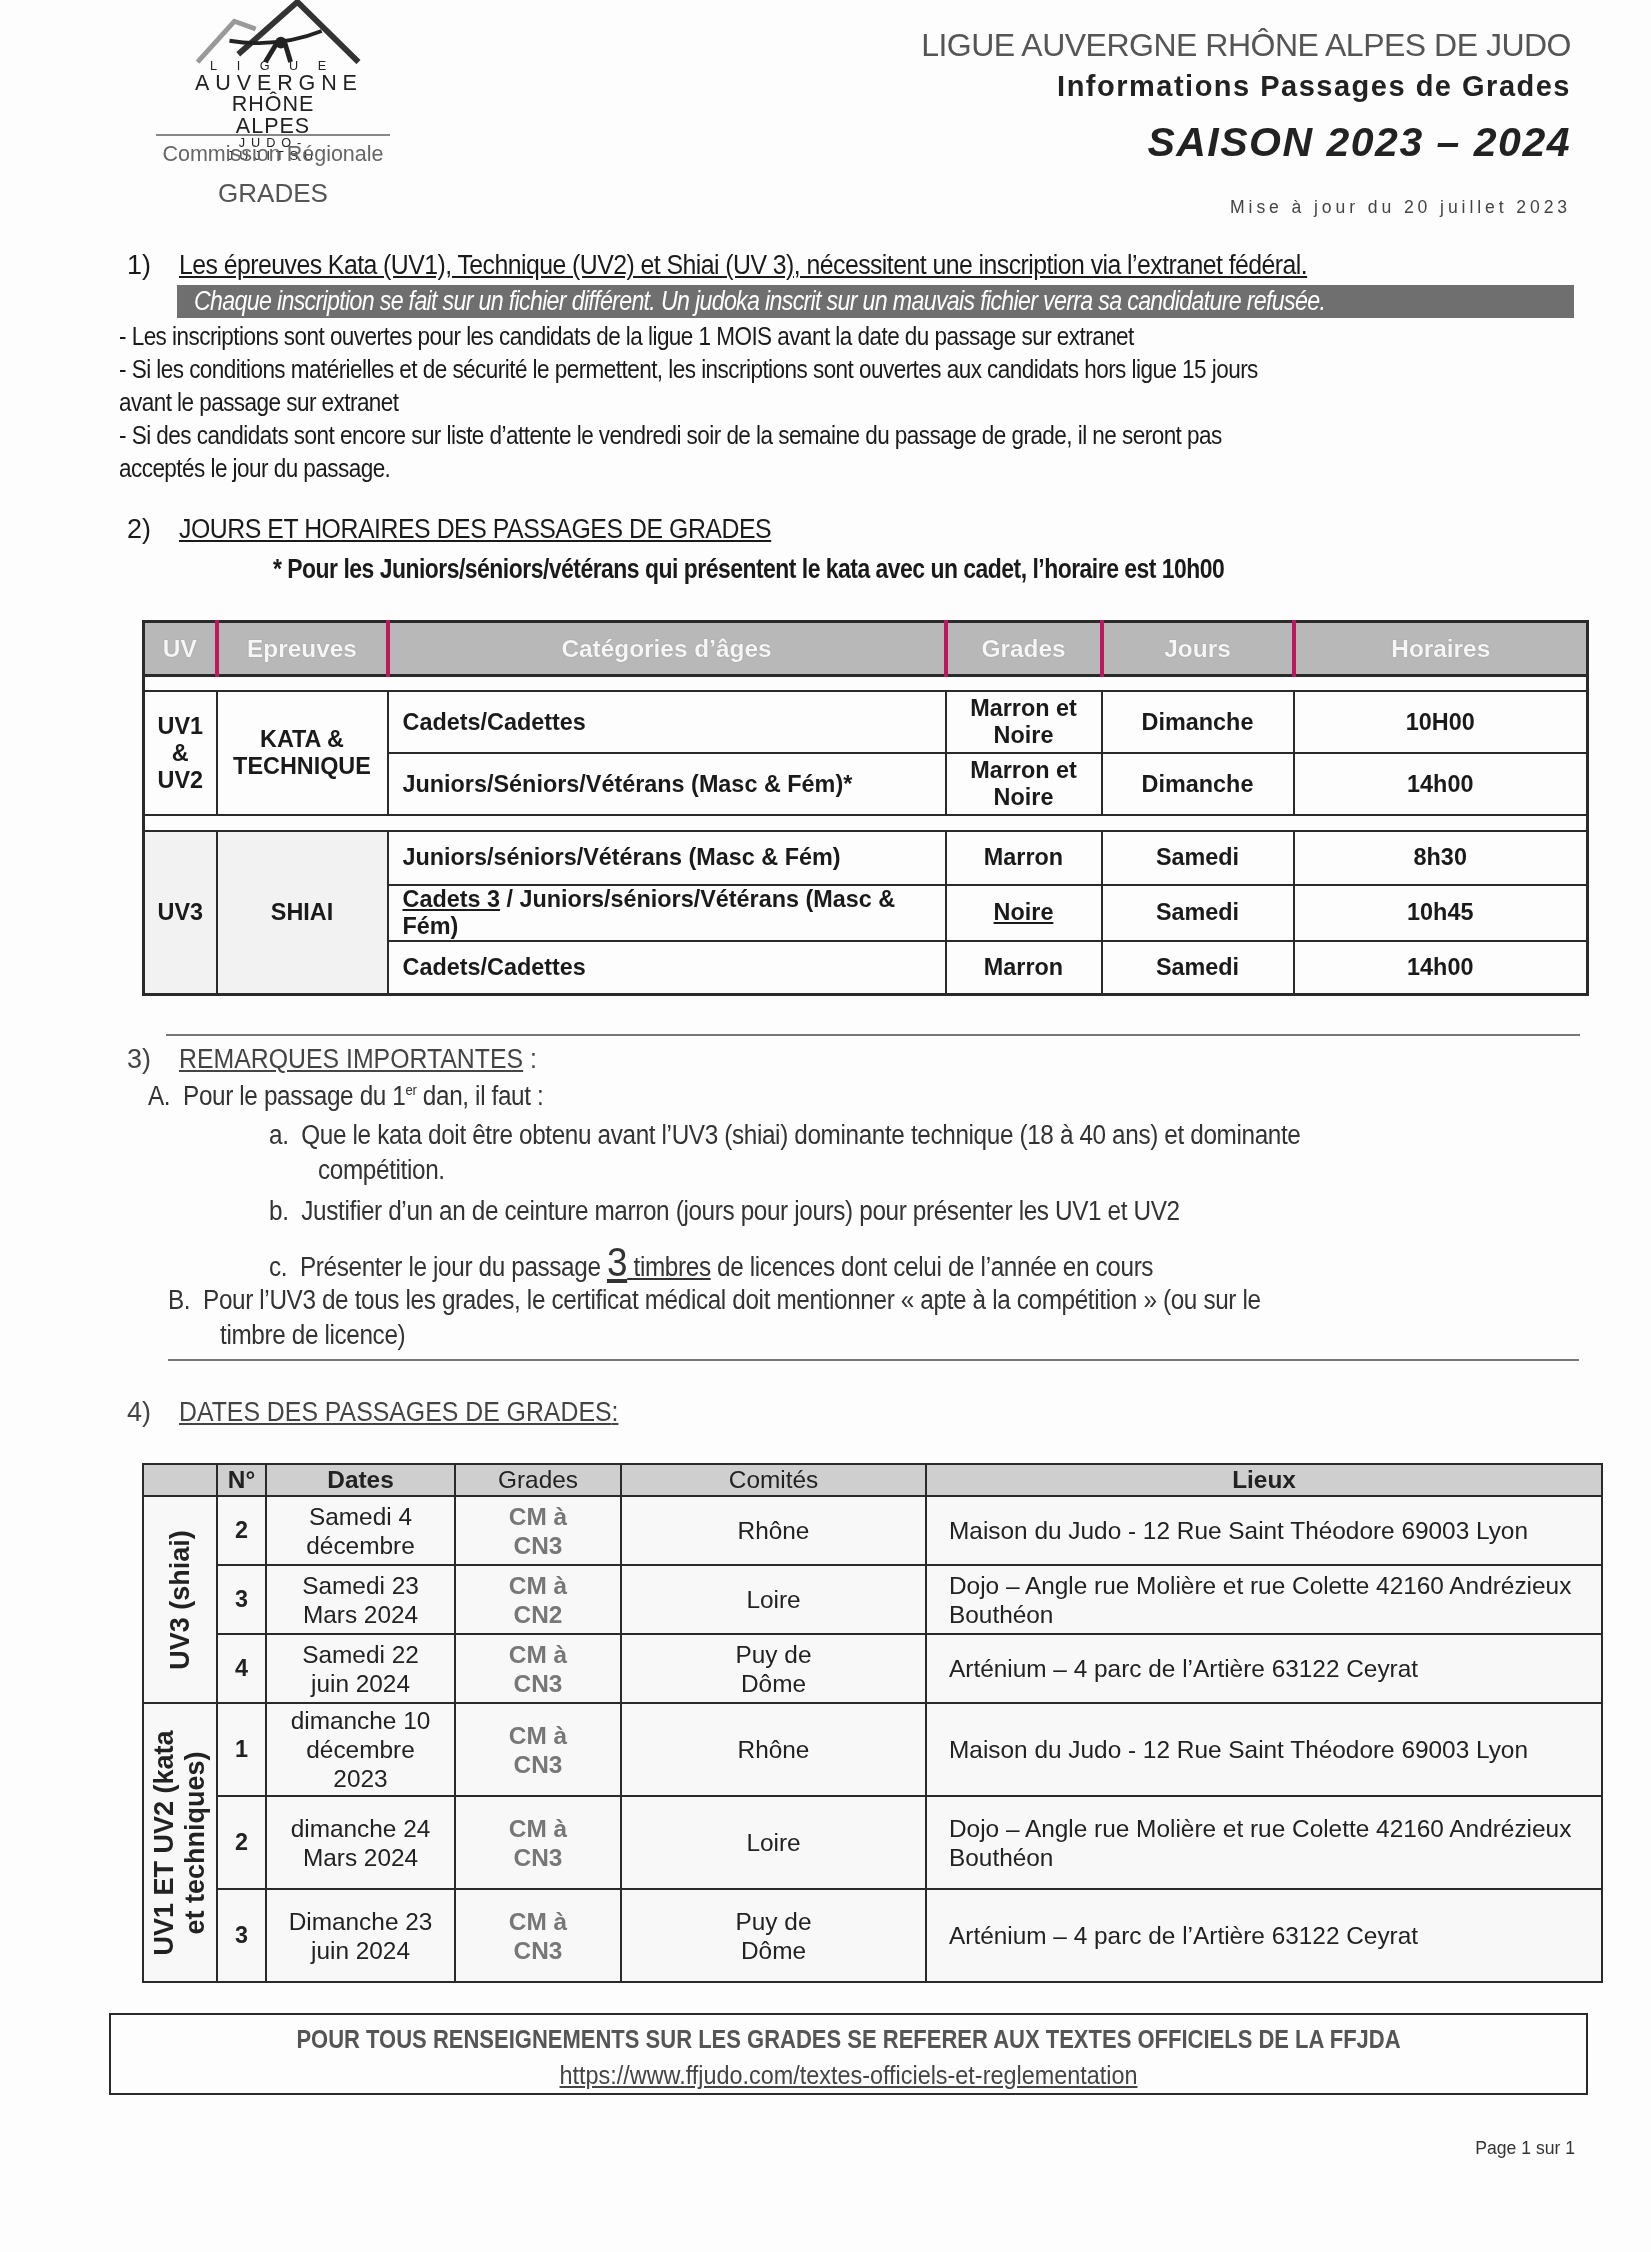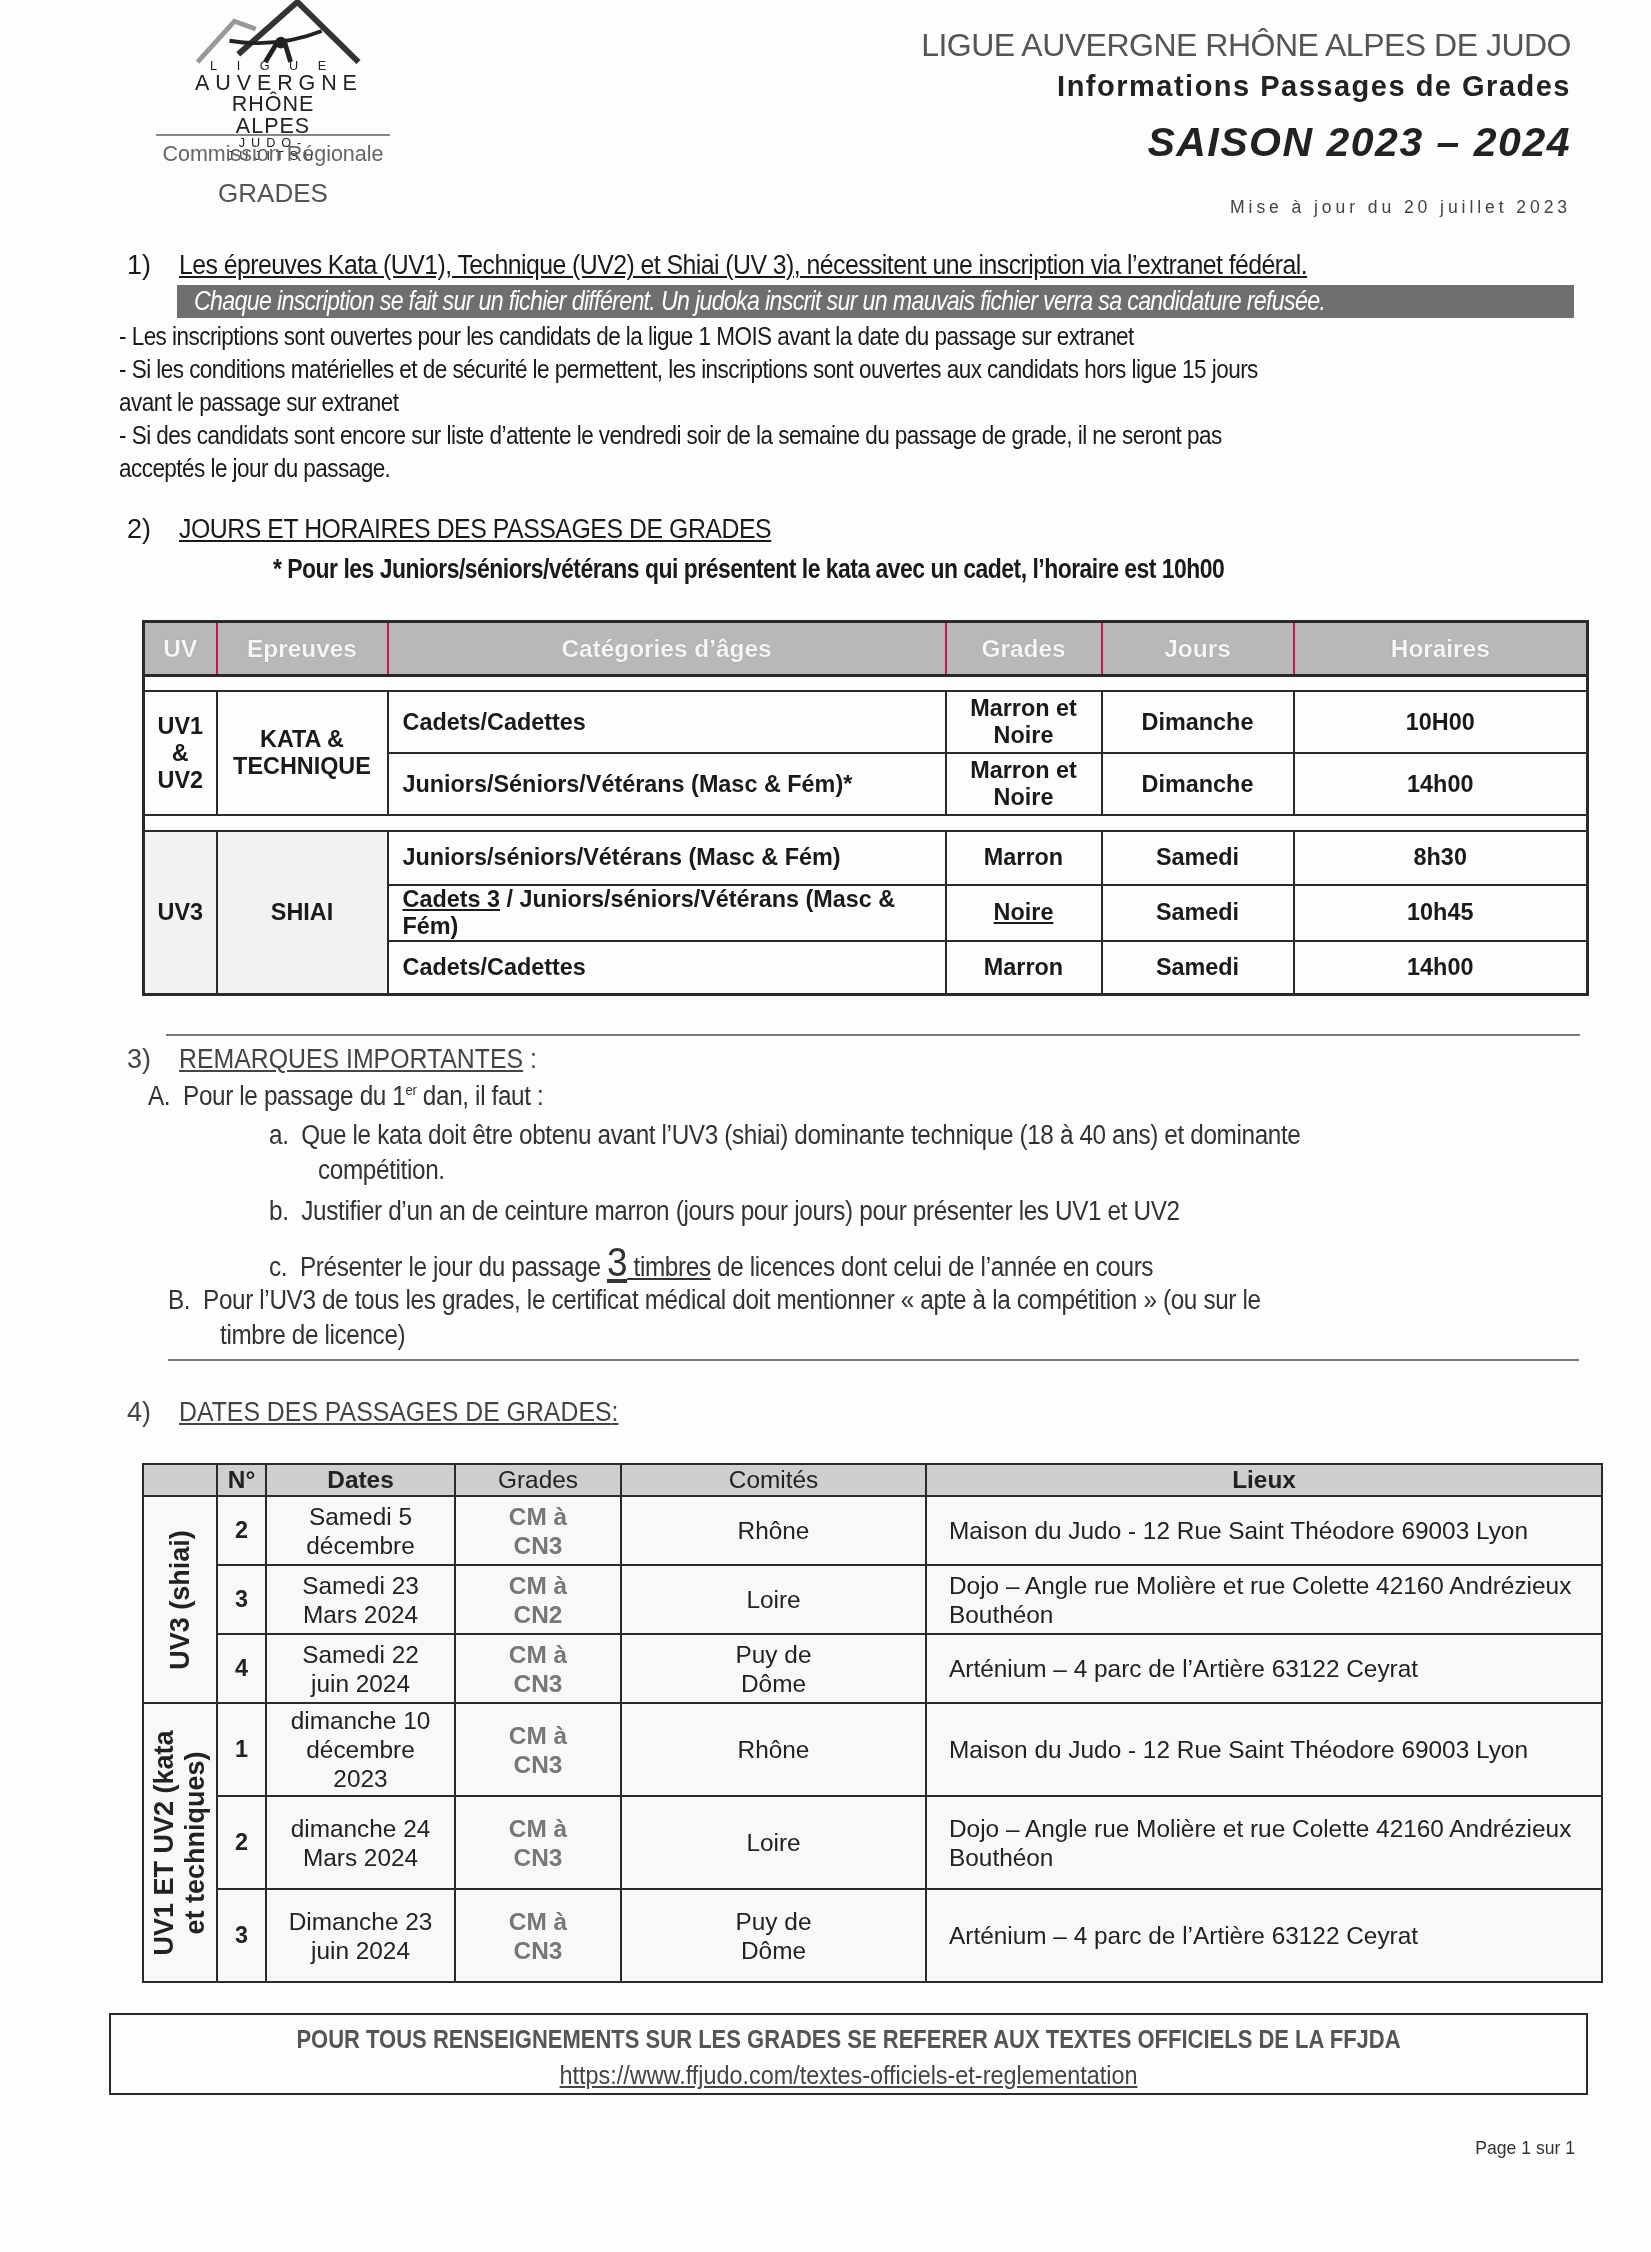--- a/index.html
+++ b/index.html
@@ -29,21 +29,21 @@
   .s1-warning { position: absolute; left: 177px; top: 285px; width: 1397px; height: 33px; background: #6f6f6f; color: #fff; font-size: 27px; font-style: italic; line-height: 33px; padding-left: 17px; white-space: nowrap; letter-spacing: -0.8px; transform-origin: left; }
   .s1-warning span { display: inline-block; transform: scaleX(0.86); transform-origin: left; }
   .body-line { position: absolute; left: 119px; font-size: 25px; white-space: nowrap; letter-spacing: -0.6px; transform: scaleX(0.9); transform-origin: left; }
 
   
   .s2-title { position: absolute; left: 179px; top: 514px; font-size: 27px; text-decoration: underline; white-space: nowrap; letter-spacing: -0.5px; transform: scaleX(0.92); transform-origin: left; }
   .s2-note { position: absolute; left: 273px; top: 554px; font-size: 27px; font-weight: bold; white-space: nowrap; letter-spacing: -0.6px; transform: scaleX(0.85); transform-origin: left; }
 
   table { border-collapse: collapse; }
   .t1 { position: absolute; left: 142px; top: 620px; width: 1447px; border: 3.9px solid #2a2a2a; }
-  .t1 th { background: #b8b8b8; color: #f6f6f6; font-size: 24.4px; font-weight: bold; height: 54px; border-right: 2px solid #be185d; border-bottom: 3.9px solid #2a2a2a; text-shadow: 0 0 1px #777; }
+  .t1 th { background: #b8b8b8; color: #f6f6f6; font-size: 24.4px; font-weight: bold; height: 54px; border-right: 4px solid #be185d; border-bottom: 3.9px solid #2a2a2a; text-shadow: 0 0 1px #777; }
   .t1 td { border: 2px solid #2a2a2a; font-size: 23.4px; font-weight: bold; text-align: center; padding: 0 5.9px; }
   .t1 td.cat { text-align: left; padding-left: 14px; }
   .t1 tr.spacer td { height: 15.6px; border-left: none; border-right: none; }
   .t1 tr.r56 td { height: 62px; }
   .t1 tr.r2 td { height: 54px; }
   .t1 td.merged { background: #f2f2f2; }
   .u { text-decoration: underline; }
 
   
   .rule { position: absolute; left: 166px; border-top: 2.9px solid #777; }
@@ -224,21 +224,21 @@
     </tr>
   </thead>
   <tbody>
 
     <tr class="g1">
       <td rowspan="3" class="group">
           <div class="vert">UV3 (shiai)</div>
         </td>
       <td class="num">2</td>
       <td>
-          <div>Samedi 5</div>
+          <div>Samedi 4</div>
           <div>décembre</div>
         </td>
       <td class="grade">
           <div>CM à</div>
           <div>CN3</div>
         </td>
       <td>Rhône</td>
       <td class="lieu">Maison du Judo - 12 Rue Saint Théodore 69003 Lyon</td>
     </tr>
     <tr class="g1">

